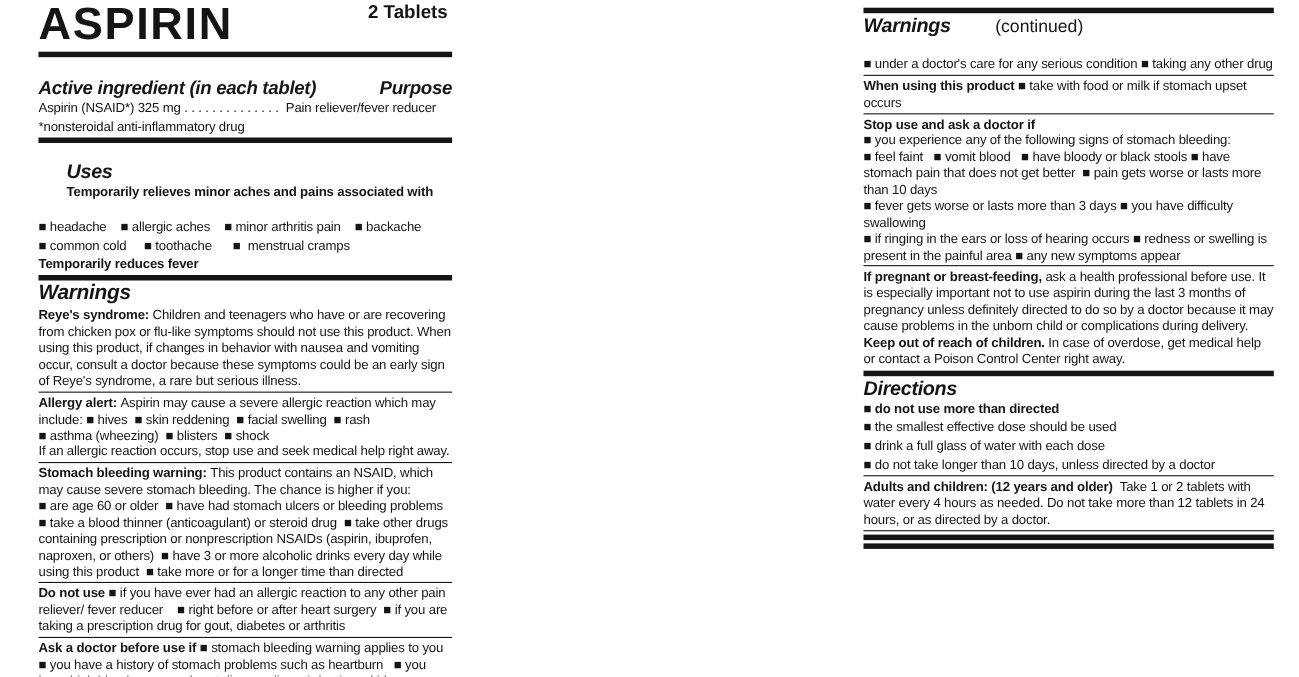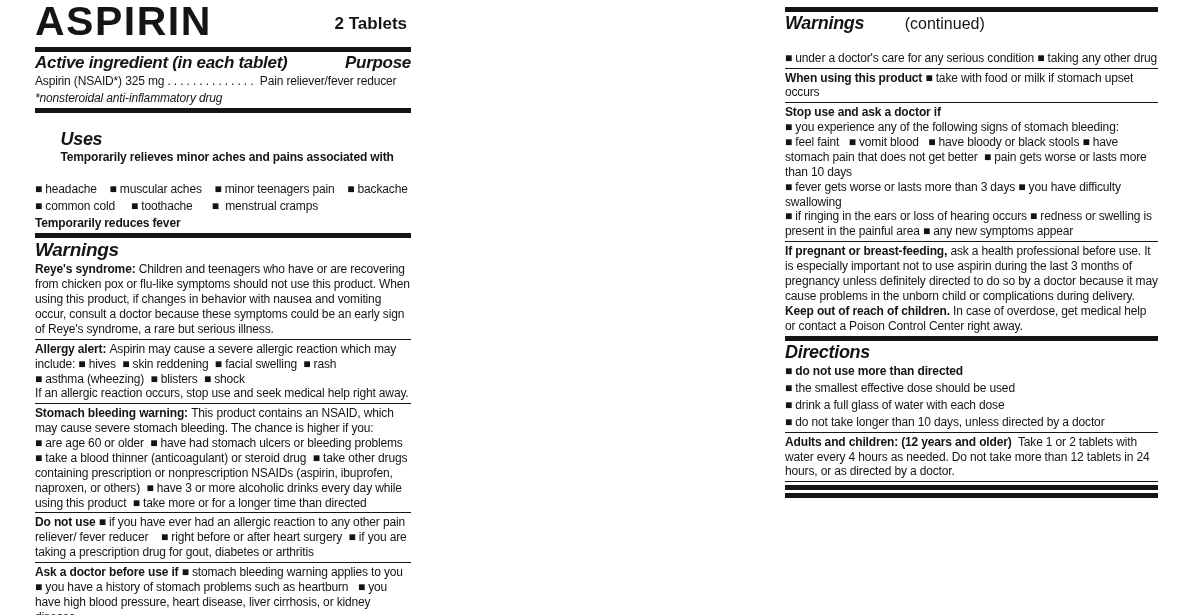--- a/index.html
+++ b/index.html
@@ -27,33 +27,33 @@
   }
   .run-r  { font-weight: 400; }
   .run-b  { font-weight: 700; }
 
   .section-head {
     font-weight: 700; font-style: italic;
     font-size: 18px; letter-spacing: -0.3px;
     line-height: 1.1;
   }
   .section-head.inline { margin-right: 10px; }
-  .head-row { display: flex; justify-content: space-between; align-items: flex-start; margin: 2px 0 0 0; }
+  .head-row { display: flex; justify-content: space-between; align-items: flex-start; margin: 19px 0 0 0; }
   .head-plain { font-weight: 400; font-style: normal; font-size: 16px; padding-left: 36px; }
 
   .title-row { display: flex; justify-content: space-between; align-items: flex-start; padding-right: 4px; }
   .brand-title {
     font-size: 41px; font-weight: 700;
     letter-spacing: 1.5px; line-height: 1.0;
     margin: 1px 0 2px 0;
   }
-  .tablet-count { font-size: 17px; font-weight: 700; margin-top: 14px; }
+  .tablet-count { font-size: 17px; font-weight: 700; margin-top: 1px; }
 
   .bold { font-weight: 700; }
-  .italic { font-style: italic; }
+  .italic { }
 
   .arrow-wrap { position: relative; }
 </style>
 </head>
 <body>
 
 <div class="page">
 
   <div class="col col-left">
 
@@ -73,21 +73,21 @@
       <p class="para italic">*nonsteroidal anti-inflammatory drug</p>
     </div>
 
     <div class="bar"></div>
 
     <div>
       <p class="para">
         <span class="section-head inline">Uses</span>
         <span class="bold">Temporarily relieves minor aches and pains associated with</span>
       </p>
-      <p class="para">■ headache    ■ muscular aches    ■ minor teenagers pain    ■ backache</p>
+      <p class="para">■ headache    ■ allergic aches    ■ minor arthritis pain    ■ backache</p>
       <p class="para">■ common cold     ■ toothache      ■  menstrual cramps</p>
       <p class="para bold">Temporarily reduces fever</p>
     </div>
 
     <div class="bar"></div>
 
     <div>
       <div class="section-head" style="font-size:19px">Warnings</div>
 
       <p class="para"><span class="run-b">Reye's syndrome: </span><span class="run-r">Children and teenagers who have or are recovering from chicken pox or flu-like symptoms should not use this product. When using this product, if changes in behavior with nausea and vomiting occur, consult a doctor because these symptoms could be an early sign of Reye's syndrome, a rare but serious illness.</span></p>

